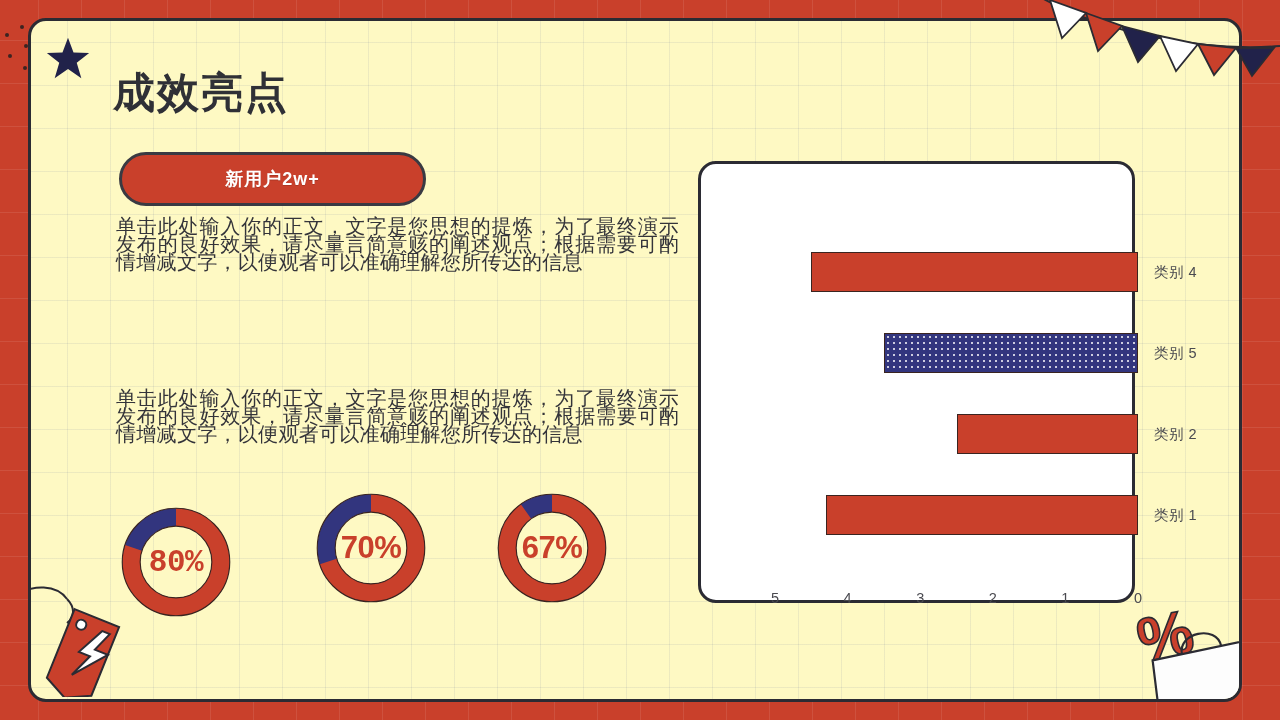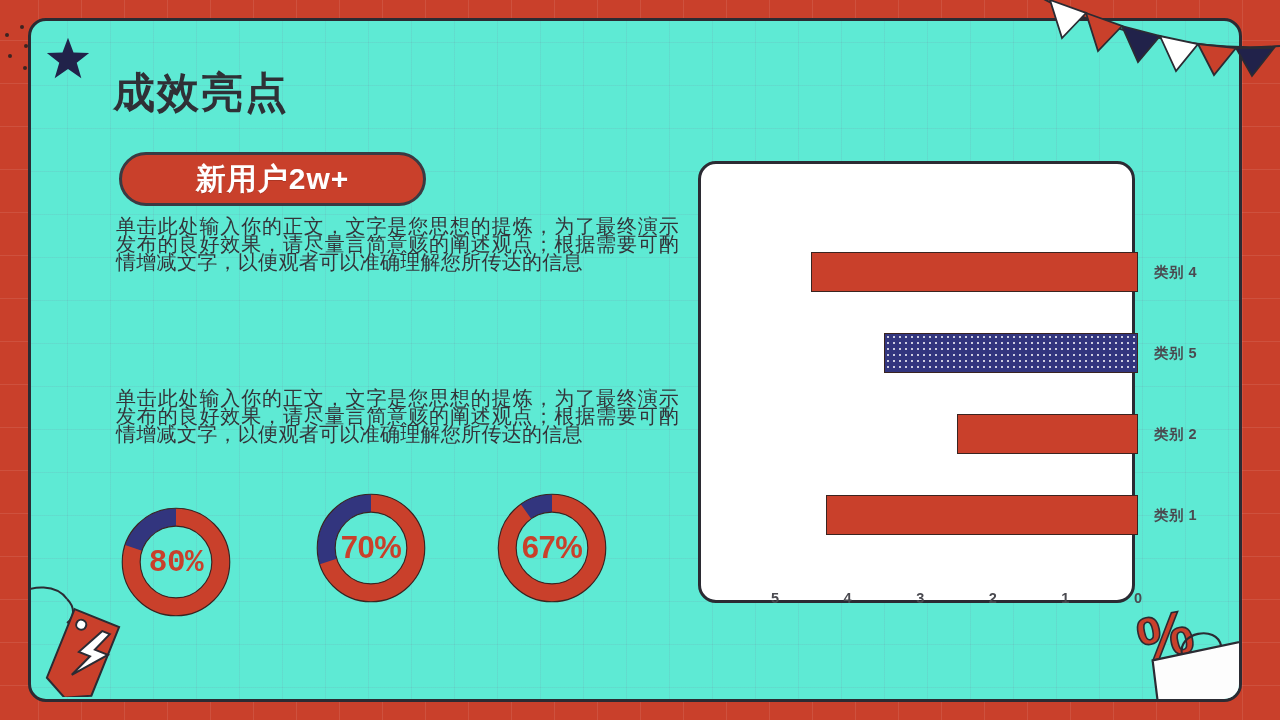--- a/index.html
+++ b/index.html
@@ -21,21 +21,21 @@
     background-size:43px 43px;
     background-position:-5px -3px;
   }
 
   
   .dot{position:absolute;width:4px;height:4px;border-radius:50%;background:#231f20;opacity:.85;}
 
   
   .card{
     position:absolute;left:28px;top:18px;width:1214px;height:684px;
-    background:#5eead4;border:3px solid #2B2B33;border-radius:18px;
+    background:#fef9c3;border:3px solid #2B2B33;border-radius:18px;
     box-sizing:border-box;overflow:hidden;
   }
   .card-grid{
     position:absolute;inset:0;
     background-image:
       linear-gradient(to right, rgba(120,130,160,.13) 1px, transparent 1px),
       linear-gradient(to bottom, rgba(120,130,160,.13) 1px, transparent 1px);
     background-size:43px 43px;
     background-position:-7px -22px;
   }
@@ -49,21 +49,21 @@
     white-space:nowrap;
   }
 
   
   .pill{
     position:absolute;background:#C9402B;border:3px solid #3A3A42;
     border-radius:40px;display:flex;align-items:center;justify-content:center;
     color:#FFF;font-weight:700;box-sizing:border-box;
     text-shadow:0 1px 0 rgba(0,0,0,.15);
   }
-  #pill-a{left:88px;top:131px;width:307px;height:54px;font-size:30px;letter-spacing:1px;}
+  #pill-a{left:88px;top:131px;width:307px;height:54px;font-size:18px;letter-spacing:1px;}
   #pill-b{left:88px;top:304px;width:307px;height:54px;font-size:26px;letter-spacing:1px;}
   #pill-c{left:653px;top:132px;width:252px;height:56px;font-size:26px;letter-spacing:2px;z-index:6;}
 
   
   .para{
     position:absolute;width:563px;color:#34343A;font-size:20px;line-height:18px;
     letter-spacing:.3px;text-align:justify;
   }
   #para-a{left:85px;top:196px;}
   #para-b{left:85px;top:368px;}
@@ -76,21 +76,20 @@
   }
   #donut-0{left:89px;top:485px;font-family:Liberation Mono, monospace;}
   #donut-1{left:284px;top:471px;}
   #donut-2{left:465px;top:471px;}
 
   
   .chart-card{
     position:absolute;left:695px;top:158px;width:437px;height:442px;
     background:#FFF;border:3.5px solid #2B2B33;border-radius:18px;box-sizing:border-box;
     z-index:4;
-    font-weight:bold;
   }
   .plot{position:absolute;left:0;top:0;width:100%;height:100%;}
   .bar{
     position:absolute;height:40px;border:1.6px solid #3A2420;box-sizing:border-box;
   }
   .bar.red{background:#C9402B;}
   .bar.navy{
     background-color:#32357E;
     background-image:radial-gradient(rgba(255,255,255,.75) 1.1px, transparent 1.2px);
     background-size:6px 6px;

